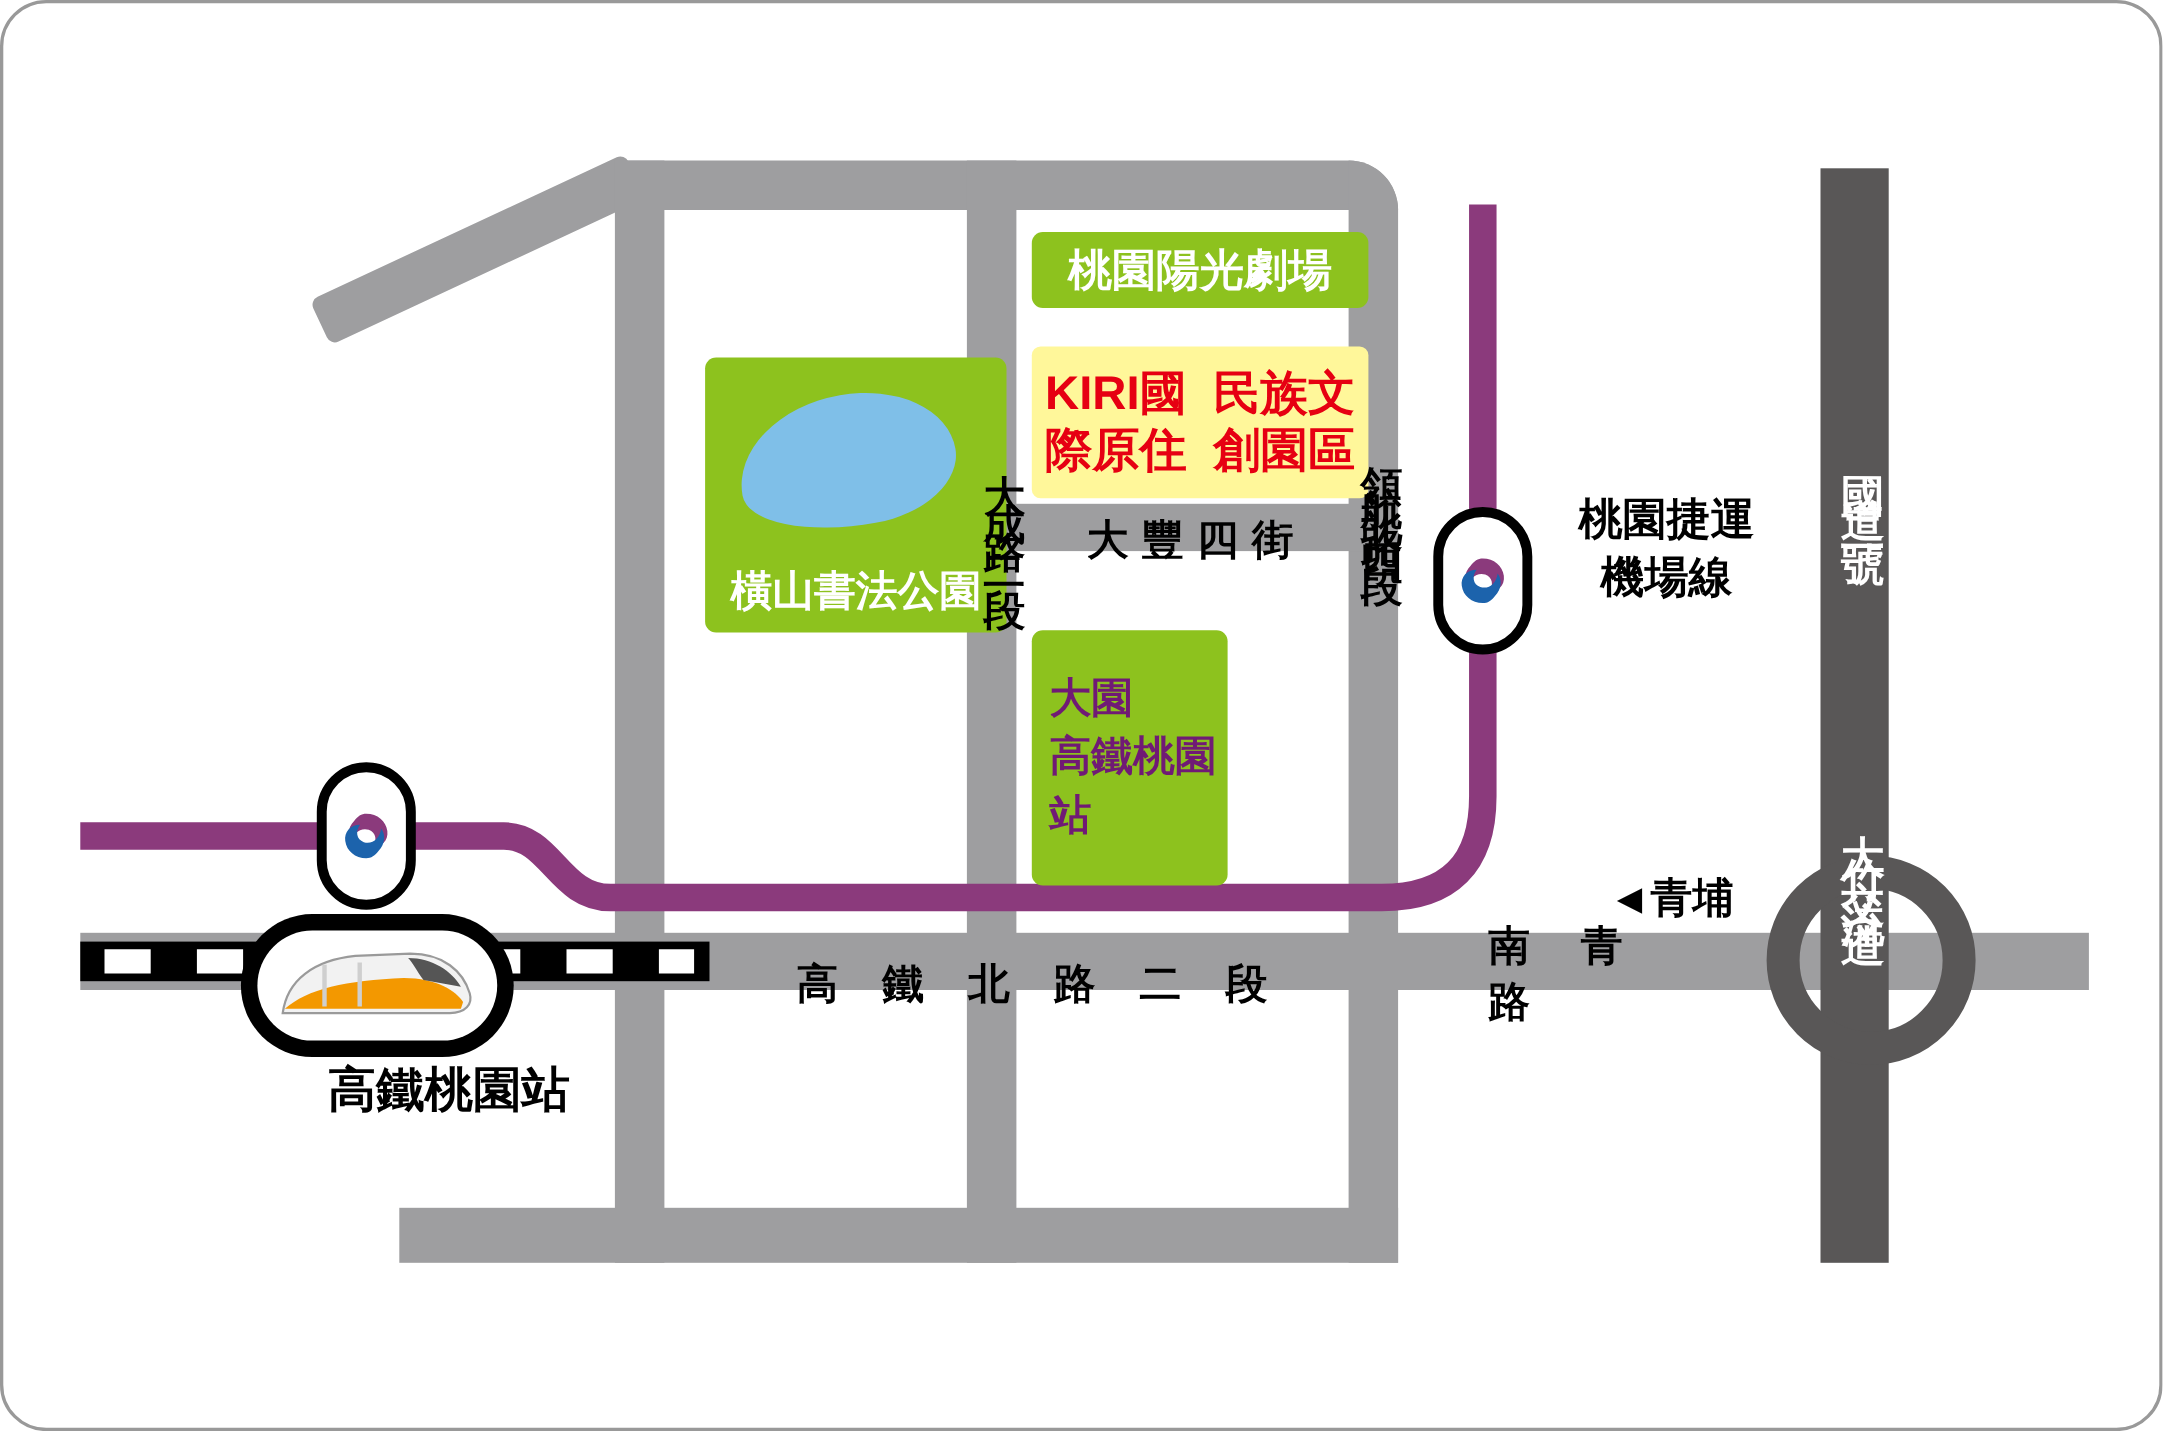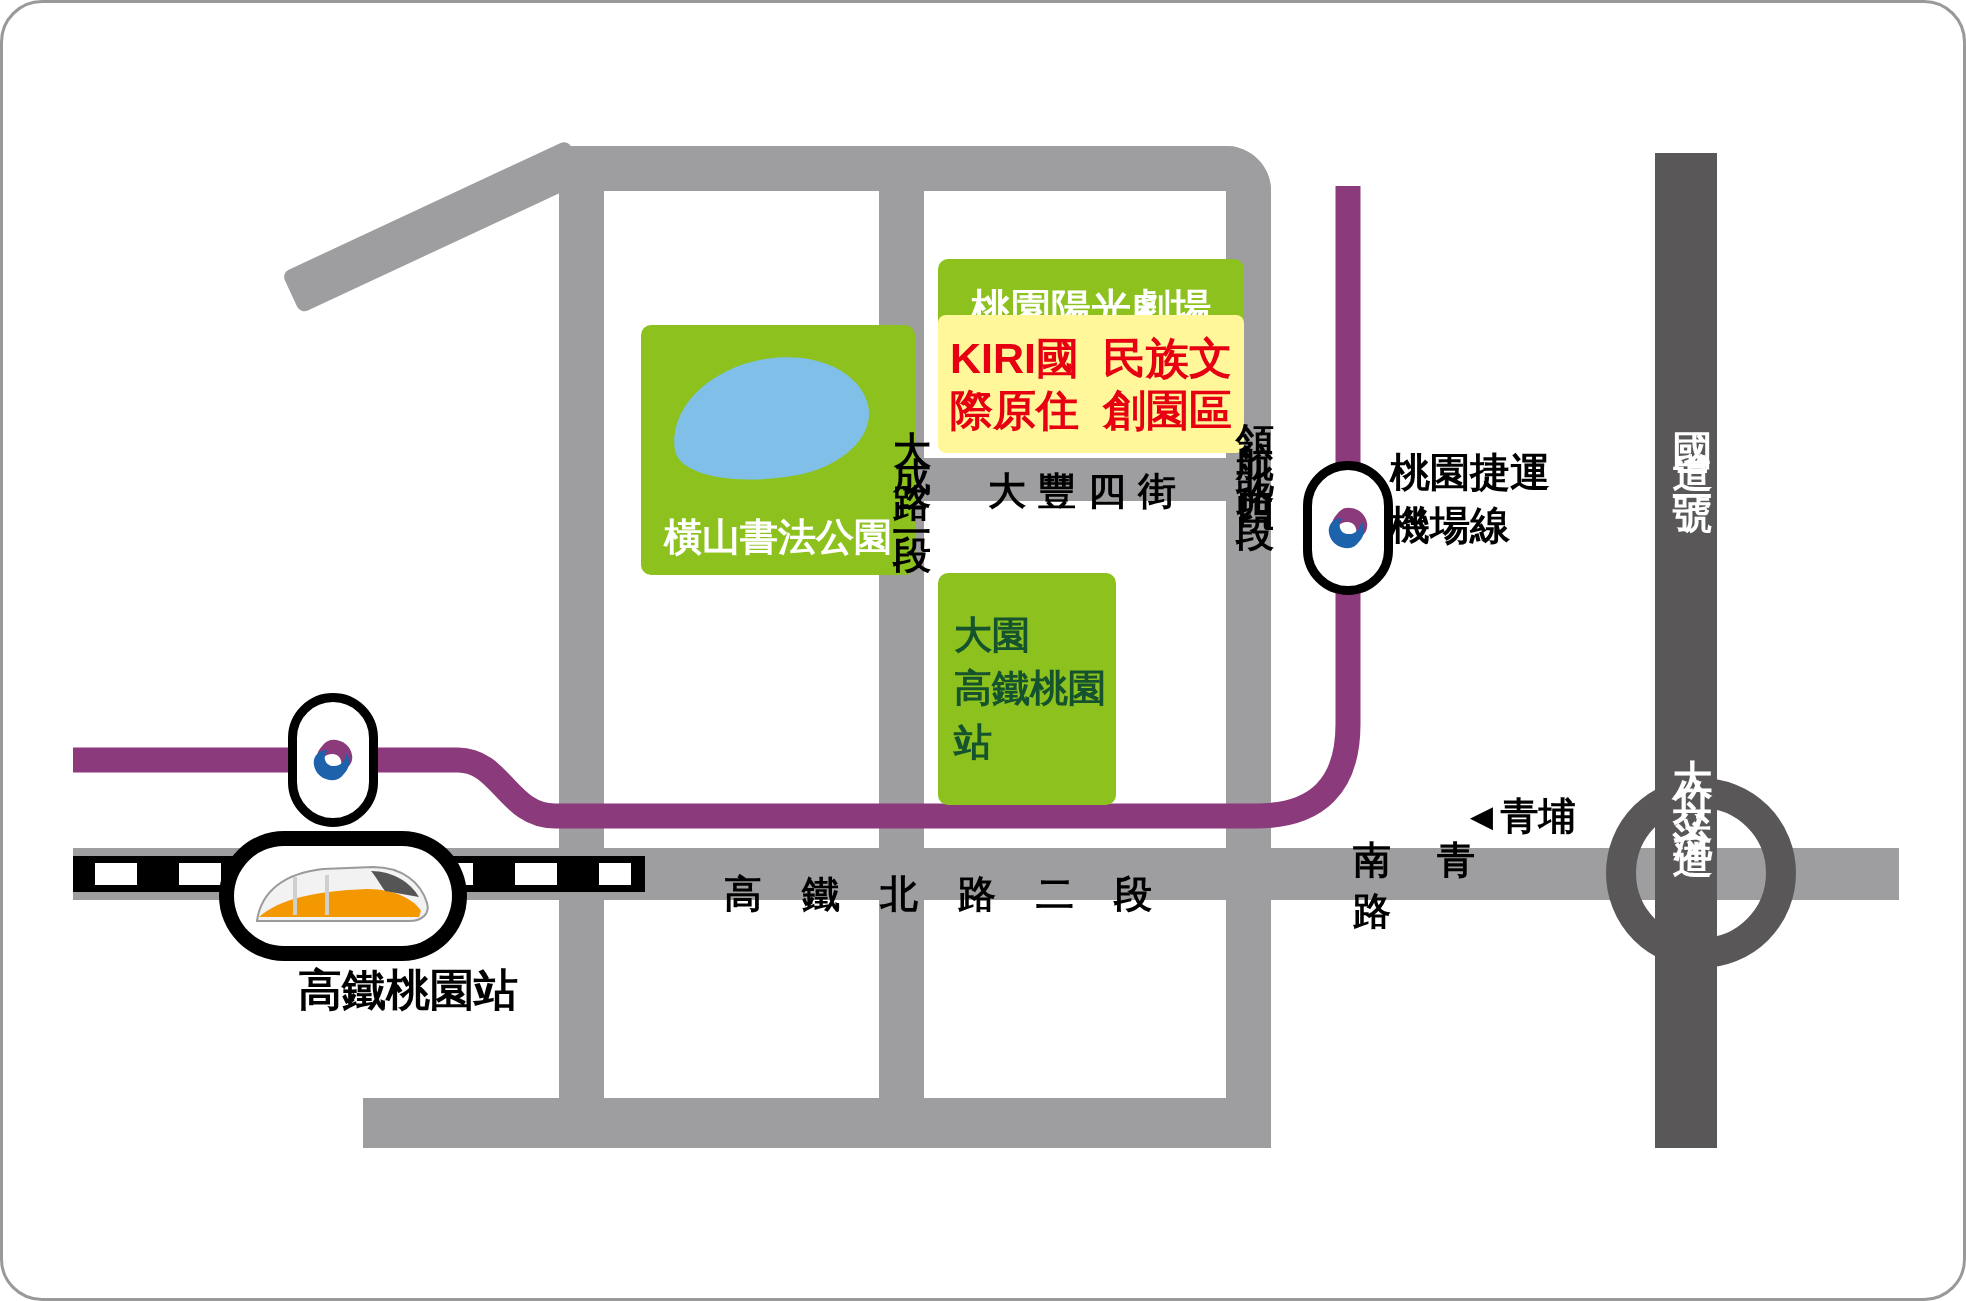--- a/index.html
+++ b/index.html
@@ -11,35 +11,35 @@
   .road{position:absolute;background:#9e9ea0;z-index:1;}
   .highway{position:absolute;background:#595757;z-index:1;}
   .ring{
     position:absolute;left:1603px;top:775px;width:190px;height:190px;
     border:30px solid #595757;border-radius:50%;box-sizing:border-box;z-index:2;background:transparent;
   }
   .lines-svg{position:absolute;left:0;top:0;z-index:3;}
   .box{position:absolute;z-index:4;display:flex;align-items:center;justify-content:center;}
   .green{background:#8dc21e;border-radius:10px;color:#fff;font-weight:bold;}
   .yellow{background:#fff79a;border-radius:8px;color:#e60012;font-weight:bold;}
-  .theater-box{left:935px;top:208px;width:306px;height:98px;font-size:40px;margin-top:48px;}
+  .theater-box{left:935px;top:208px;width:306px;height:69px;font-size:40px;}
   .kiri-box{left:935px;top:312px;width:306px;height:138px;flex-direction:row;font-size:43px;line-height:1.22;text-align:center;}
   .park-box{left:607px;top:322px;width:274px;height:250px;margin-left:31px;}
   .pond{
     position:absolute;left:30px;top:34px;width:198px;height:120px;background:#7fbfe8;
     border-radius:52% 48% 42% 58% / 62% 55% 45% 38%;transform:rotate(-10deg);
   }
   .park-label{position:absolute;left:0;bottom:12px;width:100%;text-align:center;color:#fff;font-weight:bold;font-size:38px;}
   .school-box{left:935px;top:570px;width:178px;height:232px;flex-direction:column;align-items:flex-start;justify-content:center;padding-left:16px;box-sizing:border-box;font-size:38px;line-height:1.4;}
   .lbl{position:absolute;font-weight:bold;color:#000;z-index:6;}
   .vtext{writing-mode:vertical-rl;text-orientation:upright;}
   .road-center{display:flex;align-items:center;justify-content:center;margin-top:12px;}
   .a18-label{left:123px;top:600px;width:420px;text-align:center;font-size:42px;line-height:1.35;}
   .hsr-label{left:165px;top:958px;width:350px;text-align:right;font-size:44px;}
-  .a17-label{left:1387px;top:443px;width:250px;text-align:left;font-size:40px;line-height:1.32;}
+  .a17-label{left:1387px;top:443px;width:250px;text-align:center;font-size:40px;line-height:1.32;}
   .dacheng{left:883px;top:398px;font-size:38px;letter-spacing:26px;}
   .linghang{left:1226px;top:390px;font-size:38px;letter-spacing:18px;}
   .dafeng{left:960px;top:455px;width:250px;height:43px;font-size:38px;letter-spacing:12px;}
   .hsrnorth{left:715px;top:845px;width:480px;height:68px;font-size:38px;letter-spacing:40px;}
   .nanqing{left:1350px;top:845px;width:240px;height:52px;font-size:38px;letter-spacing:46px;}
   .qingpu{left:1468px;top:788px;display:flex;align-items:center;gap:8px;font-size:38px;}
   .qingpu .arrow{font-size:28px;line-height:1;}
   .highway-name{left:1663px;top:398px;font-size:40px;letter-spacing:20px;color:#fff;}
   .interchange-name{left:1663px;top:724px;font-size:40px;letter-spacing:20px;color:#fff;z-index:6;}
   .mrt-station{
@@ -86,21 +86,21 @@
   <div class="box yellow kiri-box">
     <span>KIRI國際原住</span>
     <span>民族文創園區</span>
   </div>
 
   <div class="box green park-box">
     <div class="pond"></div>
     <div class="park-label">橫山書法公園</div>
   </div>
 
-  <div class="box green school-box" style="color:#14532d;font-weight:bold;">
+  <div class="box green school-box" style="color:#701a75;font-weight:bold;">
     <span>大園</span>
     <span>高鐵桃園站</span>
   </div>
 
   <div class="mrt-station" style="left:285px;top:690px;">
     <svg width="54" height="54" viewBox="0 0 48 48">
       <path d="M24 6 C33 6 40 12 41 20 C42 28 36 33 29 33 C33 28 32 21 26 19 C19 17 13 22 12 30 C8 25 9 17 14 12 C17 8 20 6 24 6 Z" fill="#8b3a7c"></path>
       <path d="M24 42 C15 42 8 36 7 28 C6 21 11 15 19 15 C15 20 16 27 22 29 C29 31 35 26 36 18 C40 23 39 31 34 36 C31 40 28 42 24 42 Z" fill="#1c63ac"></path>
     </svg>
   </div>

